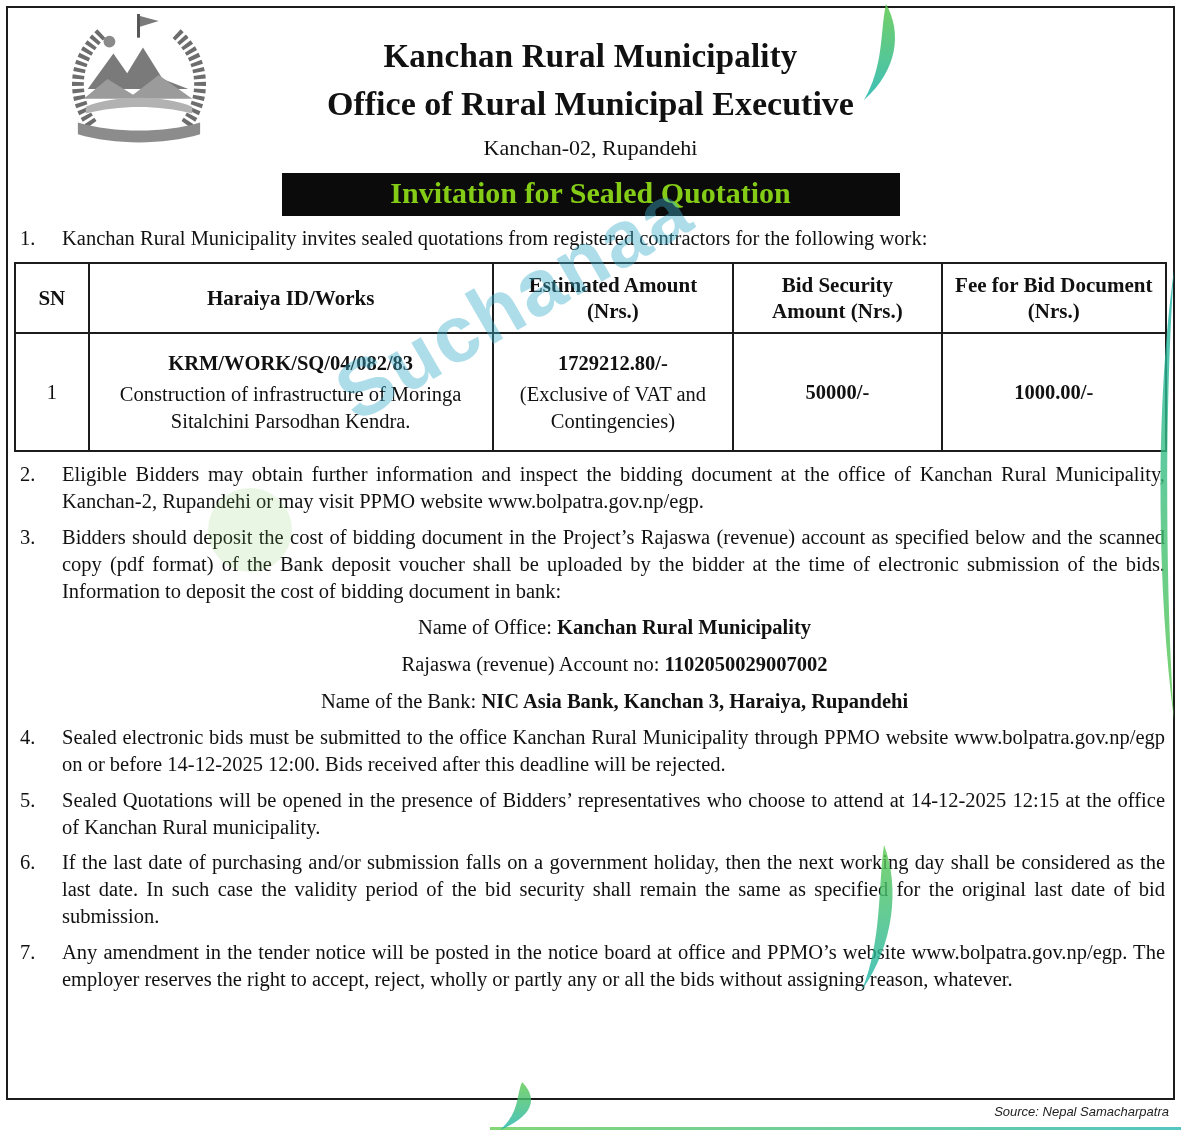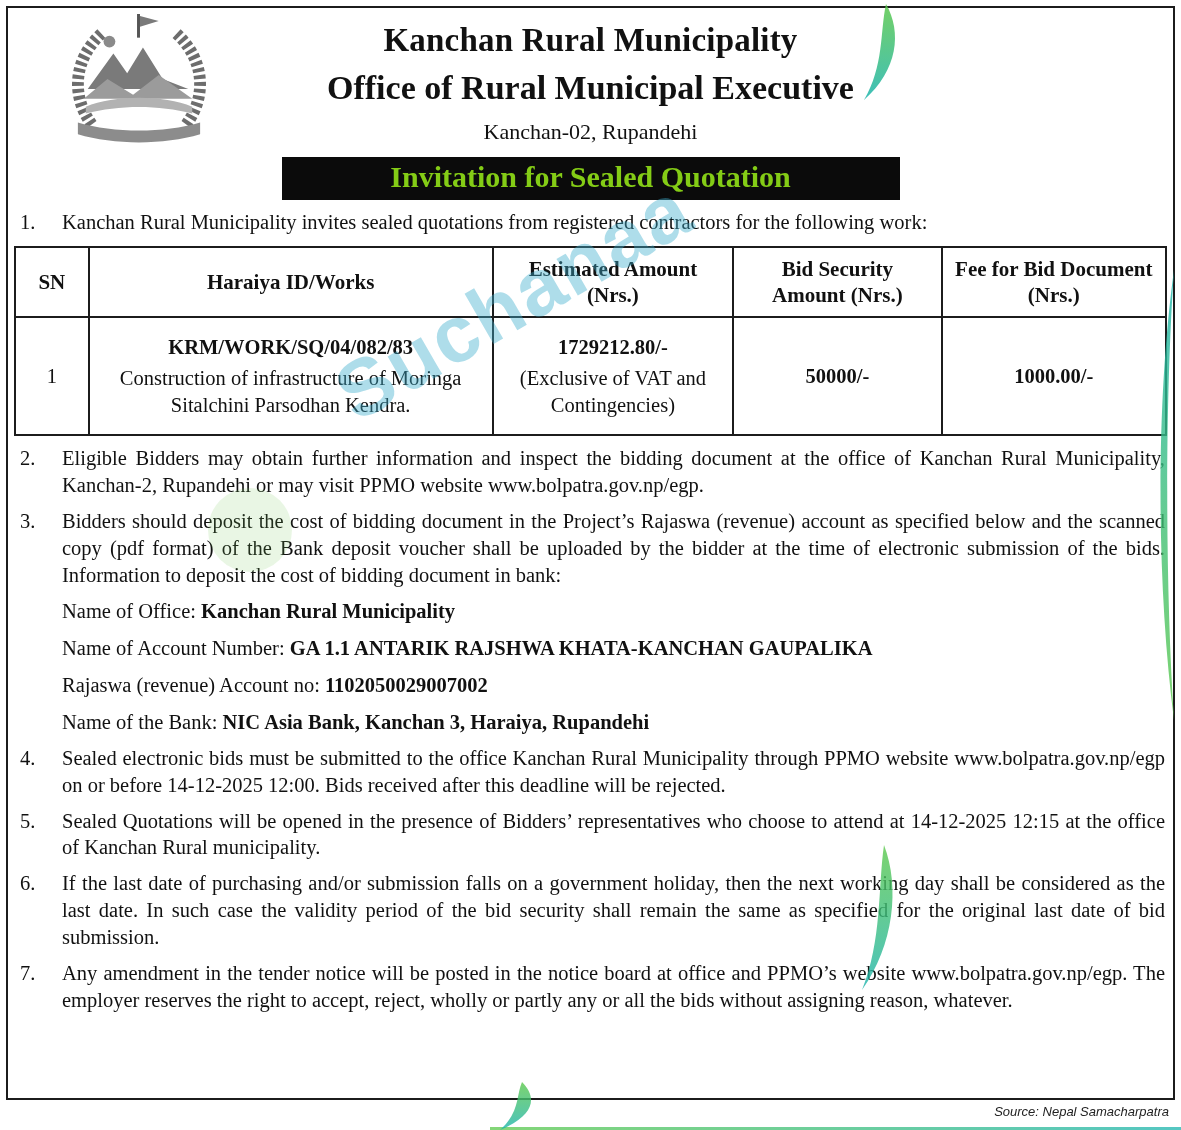--- a/index.html
+++ b/index.html
@@ -2,38 +2,38 @@
 <html><head>
 <meta charset="utf-8">
 <style>
   html,body{margin:0;padding:0;}
   body{
     width:1181px;height:1130px;background:#ffffff;overflow:hidden;
     font-family:"Liberation Serif", serif;color:#111;position:relative;
   }
   .border-box{
     position:absolute;left:6px;top:6px;right:6px;bottom:30px;
-    border:2px solid #1c1c1c;padding:4px 6px;box-sizing:border-box;
+    border:2px solid #1c1c1c;padding:20px 6px;box-sizing:border-box;
     background:transparent;
   }
   .logo{position:absolute;left:52px;top:6px;width:158px;height:138px;}
   .title{font-size:33px;font-weight:bold;text-align:center;margin-top:10px;letter-spacing:.2px;}
   .office{font-size:34px;font-weight:bold;text-align:center;margin-top:10px;}
   .address{font-size:22px;text-align:center;margin-top:12px;}
   .banner{
     background:#0b0b0b;color:#84cc16;width:618px;margin:12px auto 6px auto;
     text-align:center;font-weight:bold;font-size:30px;padding:3px 0 6px 0;
   }
   .pubdate{font-size:22px;font-weight:bold;text-align:center;margin:8px 0 6px 0;}
   .item{display:flex;margin-top:9px;font-size:20.5px;line-height:1.31;}
   .item .num{flex:0 0 48px;width:48px;padding-left:6px;box-sizing:border-box;}
   .item .body{flex:1;text-align:justify;margin-right:2px;}
   .link{}
   .details{margin:10px 0 2px 48px;font-size:20.5px;line-height:1.31;}
-  .detail-line{margin-top:10px;}
+  .detail-line{margin-top:10px;text-align:center;}
   .detail-line b{font-weight:bold;}
   table{width:100%;border-collapse:collapse;margin:10px 0 4px 0;}
   th,td{border:2px solid #1c1c1c;text-align:center;vertical-align:middle;}
   th{font-size:21px;line-height:1.25;padding:8px 10px;font-weight:bold;}
   td{font-size:20.5px;line-height:1.3;padding:16px 8px;}
   .cell-strong{font-weight:bold;}
   .cell-sub{font-weight:normal;margin-top:4px;}
   .watermark{
     position:absolute;left:320px;top:360px;transform:rotate(-30deg);
     transform-origin:left top;font-family:"Liberation Sans",sans-serif;
@@ -163,21 +163,20 @@
     <span class="num">2.</span>
     <div class="body"><span>Eligible Bidders may obtain further information and inspect the bidding document at the office of Kanchan Rural Municipality, Kanchan-2, Rupandehi or may visit PPMO website </span><span class="link">www.bolpatra.gov.np/egp</span><span>.</span></div>
   </div>
 
   <div class="item">
     <span class="num">3.</span>
     <div class="body">Bidders should deposit the cost of bidding document in the Project’s Rajaswa (revenue) account as specified below and the scanned copy (pdf format) of the Bank deposit voucher shall be uploaded by the bidder at the time of electronic submission of the bids. Information to deposit the cost of bidding document in bank:</div>
   </div>
   <div class="details">
     <div class="detail-line"><span>Name of Office: </span><b>Kanchan Rural Municipality</b></div>
-    <div class="detail-line"><span>Name of Account Number: </span><b>GA 1.1 ANTARIK RAJSHWA KHATA-KANCHAN GAUPALIKA</b></div>
     <div class="detail-line"><span>Rajaswa (revenue) Account no: </span><b>1102050029007002</b></div>
     <div class="detail-line"><span>Name of the Bank: </span><b>NIC Asia Bank, Kanchan 3, Haraiya, Rupandehi</b></div>
   </div>
 
   <div class="item">
     <span class="num">4.</span>
     <div class="body"><span>Sealed electronic bids must be submitted to the office Kanchan Rural Municipality through PPMO website </span><span class="link">www.bolpatra.gov.np/egp</span><span> on or before 14-12-2025 12:00. Bids received after this deadline will be rejected.</span></div>
   </div>
 
   <div class="item">

